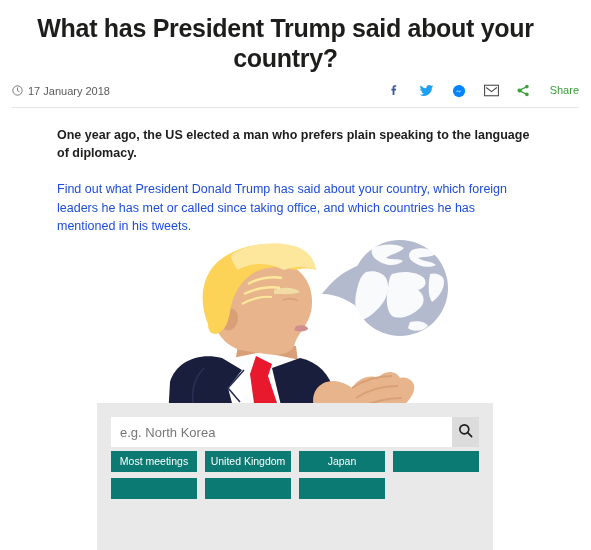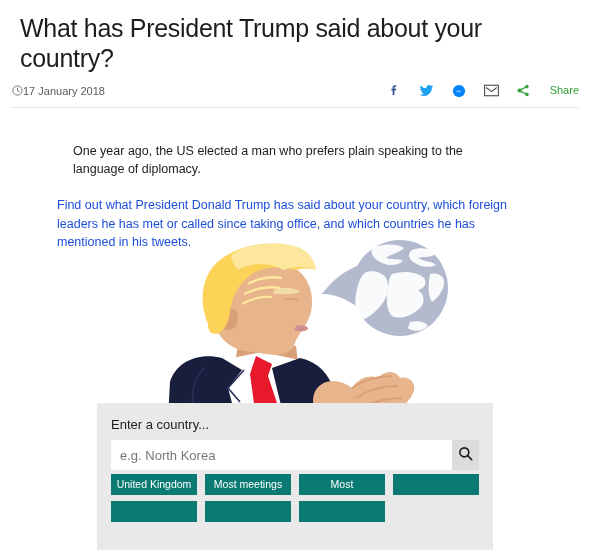--- a/index.html
+++ b/index.html
@@ -21,35 +21,37 @@
     position: relative;
     width: 591px;
     height: 550px;
   }
 
   .headline {
     margin: 0;
     padding: 14px 40px 0 20px;
     font-size: 25px;
     line-height: 1.18;
-    font-weight: normal;
+    font-weight: bold;
     letter-spacing: -0.3px;
     color: #1d1d1b;
+    text-align: center;
   }
 
   .meta-row {
     display: flex;
     align-items: center;
     justify-content: space-between;
     padding: 10px 12px 0 12px;
   }
 
   .date-block {
     display: flex;
     align-items: center;
+    gap: 5px;
     font-size: 11px;
     color: #5a5a5a;
   }
   .clock-icon {
     display: inline-block;
     width: 11px;
     height: 11px;
     flex: 0 0 auto;
   }
 
@@ -75,24 +77,24 @@
     margin: 9px 12px 0 12px;
     height: 1px;
     background: #e4e4e4;
   }
 
   
   .body-copy {
     padding: 18px 60px 0 57px;
   }
   .standfirst {
-    margin: 16px;
+    margin: 0;
     font-size: 12.5px;
     line-height: 1.45;
-    font-weight: normal;
+    font-weight: bold;
     color: #1d1d1b;
   }
   .intro {
     margin: 18px 0 0 0;
     font-size: 12.5px;
     line-height: 1.48;
     color: #1d4ed8;
   }
 
   
@@ -325,39 +327,38 @@
                  C 376 194, 344 196, 318 190 Z" fill="#e7b48b"></path>
         <path d="M352 160 C 364 152, 378 148, 392 148" fill="none" stroke="#d9a077" stroke-width="1.8"></path>
         <path d="M356 170 C 368 162, 382 158, 398 158" fill="none" stroke="#d9a077" stroke-width="1.8"></path>
         <path d="M360 180 C 372 174, 386 170, 402 170" fill="none" stroke="#d9a077" stroke-width="1.8"></path>
       </g>
     </svg>
   </div>
 
   <div class="selector-panel">
 
-    <div class="panel-label">Enter a country...</div>
 
     <div class="search-wrap">
       <input class="search-input" type="text" placeholder="e.g. North Korea" style="">
       <button class="search-btn">
         <span>
           <svg viewBox="0 0 18 18" width="15" height="15" aria-hidden="true">
             <circle cx="7.6" cy="7.6" r="5.4" fill="none" stroke="#1d1d1b" stroke-width="1.9"></circle>
             <path d="M11.6 11.6 L16.4 16.4" stroke="#1d1d1b" stroke-width="1.9" stroke-linecap="round"></path>
           </svg>
         </span>
       </button>
     </div>
 
 
     <div class="option-grid">
+      <button class="option-btn">Most meetings</button>
       <button class="option-btn">United Kingdom</button>
-      <button class="option-btn">Most meetings</button>
-      <button class="option-btn">Most</button>
+      <button class="option-btn">Japan</button>
 
       <button class="option-btn row2"></button>
       <button class="option-btn row2"></button>
       <button class="option-btn row2"></button>
       <button class="option-btn row2"></button>
     </div>
 
   </div>
 
 </div>

